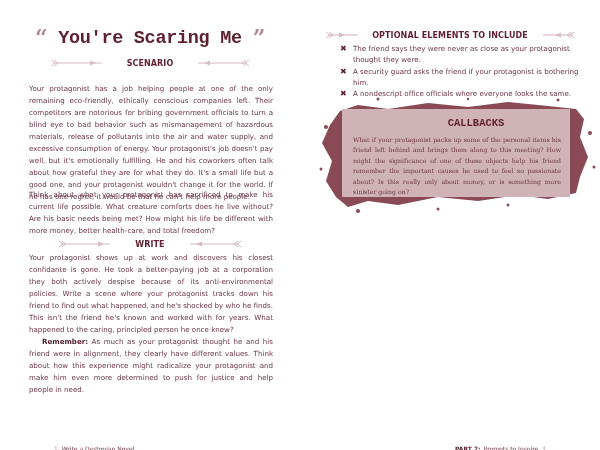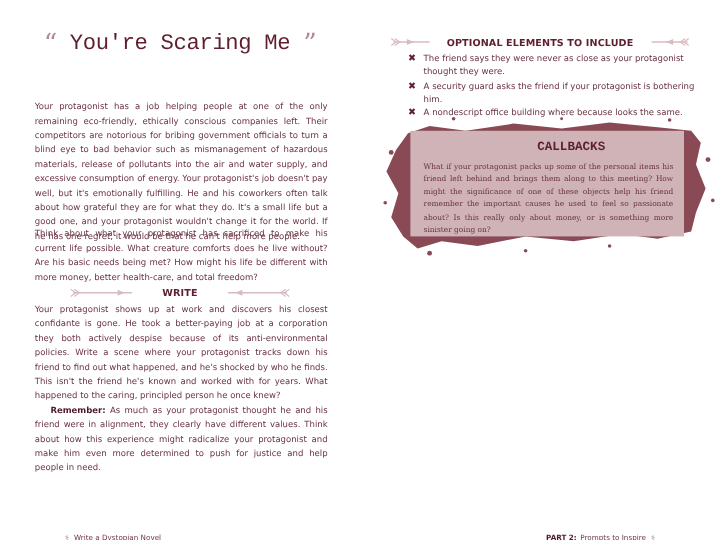--- a/index.html
+++ b/index.html
@@ -2,21 +2,21 @@
 <html><head>
 <meta charset="utf-8">
 <style>
   html, body { margin:0; padding:0; }
   body { width:600px; height:450px; background:#fff; position:relative; overflow:hidden;
          font-family:"DejaVu Sans", sans-serif; color:#5a2a35; }
   .page { position:absolute; top:0; height:450px; }
   .left { left:0; width:300px; }
   .right { left:300px; width:300px; }
   .title { position:absolute; top:24px; left:0; width:300px; text-align:center;
-           font-family:"Liberation Mono", monospace; font-weight:normal; font-size:18.5px; color:#5e1f2e; letter-spacing:-0.3px; }
+           font-family:"Liberation Mono", monospace; font-weight:bold; font-size:18.5px; color:#5e1f2e; letter-spacing:-0.3px; }
   .title .q { color:#b08a90; font-family:"DejaVu Serif", serif; font-size:22px; vertical-align:-2px; }
   .sechead { position:absolute; left:0; width:300px; height:12px; display:flex; align-items:center; justify-content:center; }
   .sechead .lbl { font-family:"DejaVu Sans", sans-serif; font-weight:bold; font-size:8px; color:#5e1f2e; margin:0 22px; letter-spacing:0.1px; }
   .arrow { width:55px; height:8px; position:relative; }
   .arrow svg { display:block; }
   .body { position:absolute; left:29px; width:244px; font-size:7.1px; line-height:12px; color:#6a3442; text-align:justify; }
   .body p { margin:0; }
   .indent { text-indent:13px; }
   .remember { font-weight:bold; color:#4e1a28;margin-top:47px; }
   .footer { position:absolute; top:424px; font-size:6px; color:#6a3442; display:flex; align-items:center; }
@@ -36,20 +36,37 @@
 </head>
 <body>
 
 <div class="page left">
   <div class="title">
     <span class="q">“</span>
     <span>You're Scaring Me</span>
     <span class="q">”</span>
   </div>
 
+  <div class="sechead" style="top:57px;">
+    <span class="arrow">
+      <svg width="55" height="8">
+          <line x1="3" y1="4" x2="52" y2="4" stroke="#d7bcc0" stroke-width="1.2"></line>
+          <path d="M1 1 L5 4 L1 7 M4 1 L8 4 L4 7" stroke="#d7bcc0" fill="none" stroke-width="1"></path>
+          <path d="M40 1.5 L46 4 L40 6.5 Z" fill="#d7bcc0"></path>
+        </svg>
+    </span>
+    <span class="lbl">SCENARIO</span>
+    <span class="arrow">
+      <svg width="55" height="8">
+          <line x1="3" y1="4" x2="52" y2="4" stroke="#d7bcc0" stroke-width="1.2"></line>
+          <path d="M15 1.5 L9 4 L15 6.5 Z" fill="#d7bcc0"></path>
+          <path d="M54 1 L50 4 L54 7 M51 1 L47 4 L51 7" stroke="#d7bcc0" fill="none" stroke-width="1"></path>
+        </svg>
+    </span>
+  </div>
   <div class="body" style="top:71px;margin-top:12px;">
     <p>Your protagonist has a job helping people at one of the only remaining eco-friendly, ethically conscious companies left. Their competitors are notorious for bribing government officials to turn a blind eye to bad behavior such as mismanagement of hazardous materials, release of pollutants into the air and water supply, and excessive consumption of energy. Your protagonist's job doesn't pay well, but it's emotionally fulfilling. He and his coworkers often talk about how grateful they are for what they do. It's a small life but a good one, and your protagonist wouldn't change it for the world. If he has one regret, it would be that he can't help more people.</p>
   </div>
 
   <div class="body" style="top:189px;">
     <p>Think about what your protagonist has sacrificed to make his current life possible. What creature comforts does he live without? Are his basic needs being met? How might his life be different with more money, better health-care, and total freedom?</p>
   </div>
 
   <div class="sechead" style="top:238px;">
     <span class="arrow">
@@ -96,21 +113,21 @@
           <path d="M21 1.5 L15 4 L21 6.5 Z" fill="#d7bcc0"></path>
           <path d="M34 1 L30 4 L34 7 M31 1 L27 4 L31 7" stroke="#d7bcc0" fill="none" stroke-width="1"></path>
         </svg>
     </span>
   </div>
 </div>
 
 <ul class="list">
   <li><span class="x">✖</span><span>The friend says they were never as close as your protagonist thought they were.</span></li>
   <li><span class="x">✖</span><span>A security guard asks the friend if your protagonist is bothering him.</span></li>
-  <li><span class="x">✖</span><span>A nondescript office building where because looks the same.</span></li>
+  <li><span class="x">✖</span><span>A nondescript office officials where everyone looks the same.</span></li>
 </ul>
 
 <svg class="splat" viewBox="0 0 280 118">
   <path fill="#8a4a55" d="M22 14 L40 8 L70 12 L110 6 L150 10 L190 5 L230 9 L258 12 L266 22 L262 40 L270 60 L262 80 L258 96 L230 102 L200 98 L160 104 L120 100 L80 108 L50 104 L30 110 L18 100 L8 84 L14 64 L4 46 L12 28 Z"></path>
   <circle cx="8" cy="30" r="2" fill="#8a4a55"></circle>
     <circle cx="3" cy="72" r="1.5" fill="#8a4a55"></circle>
   <circle cx="272" cy="36" r="2" fill="#8a4a55"></circle>
     <circle cx="276" cy="70" r="1.5" fill="#8a4a55"></circle>
   <circle cx="40" cy="114" r="2" fill="#8a4a55"></circle>
     <circle cx="120" cy="112" r="1.5" fill="#8a4a55"></circle>

